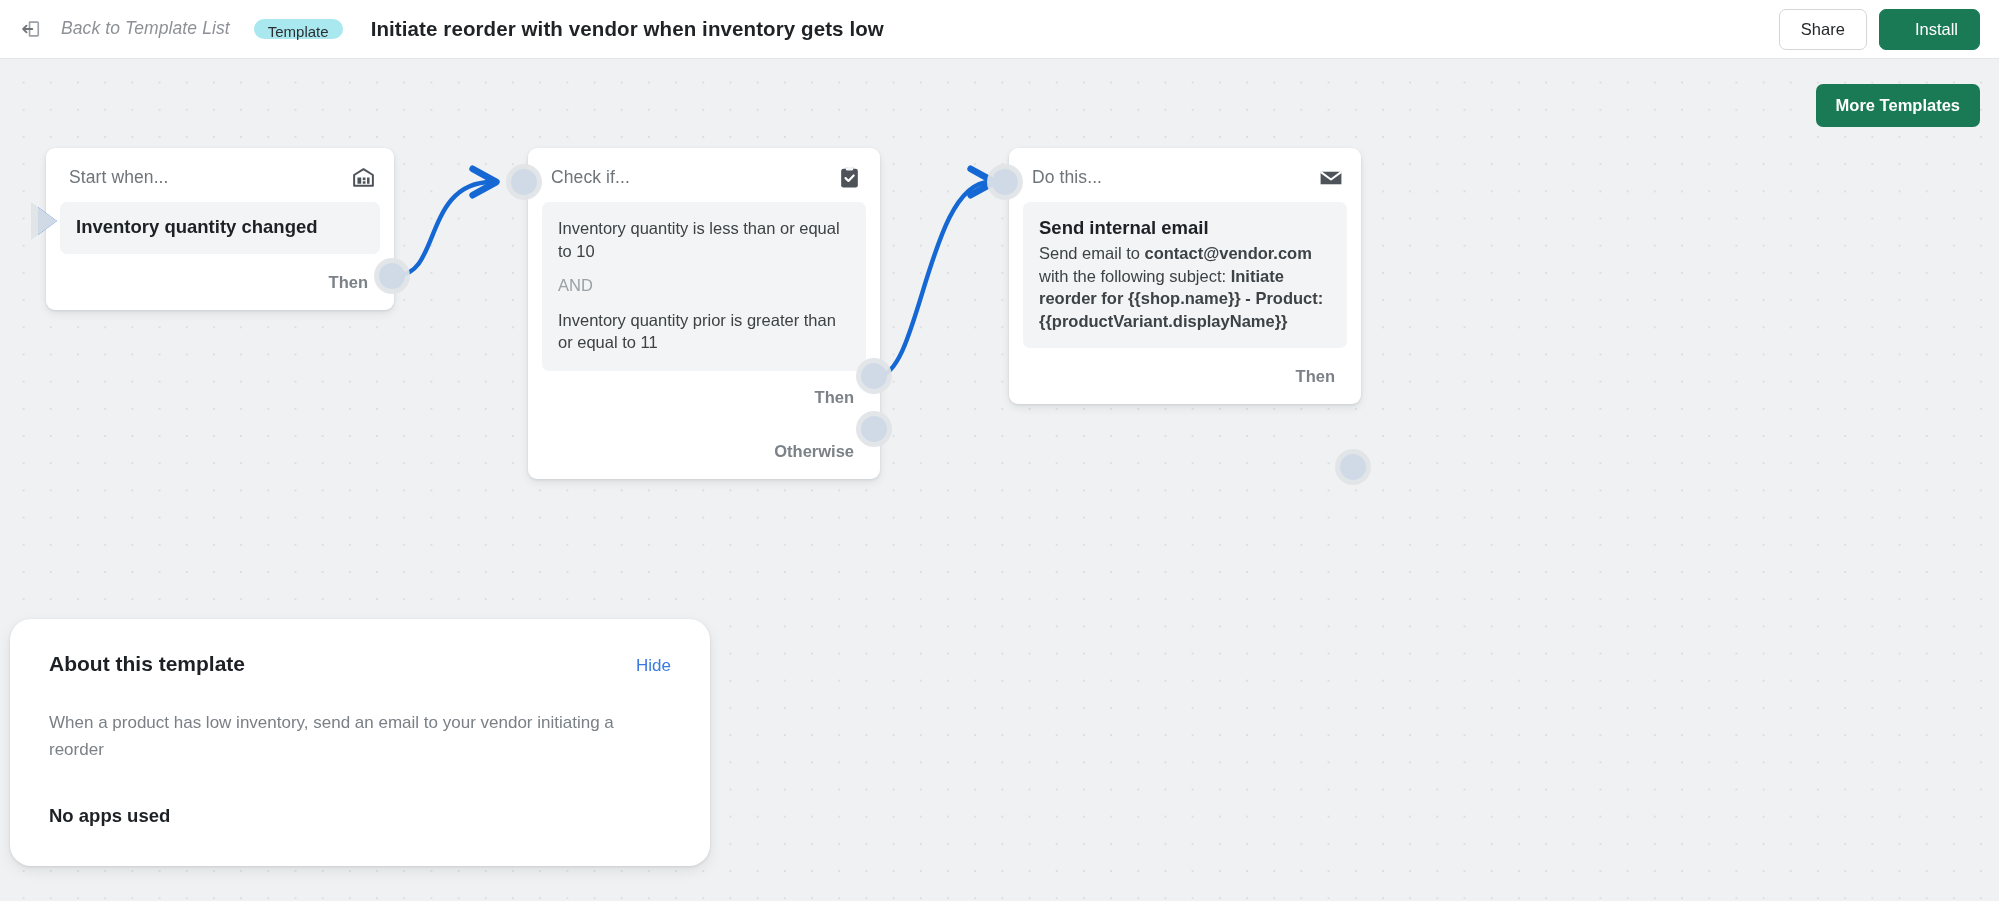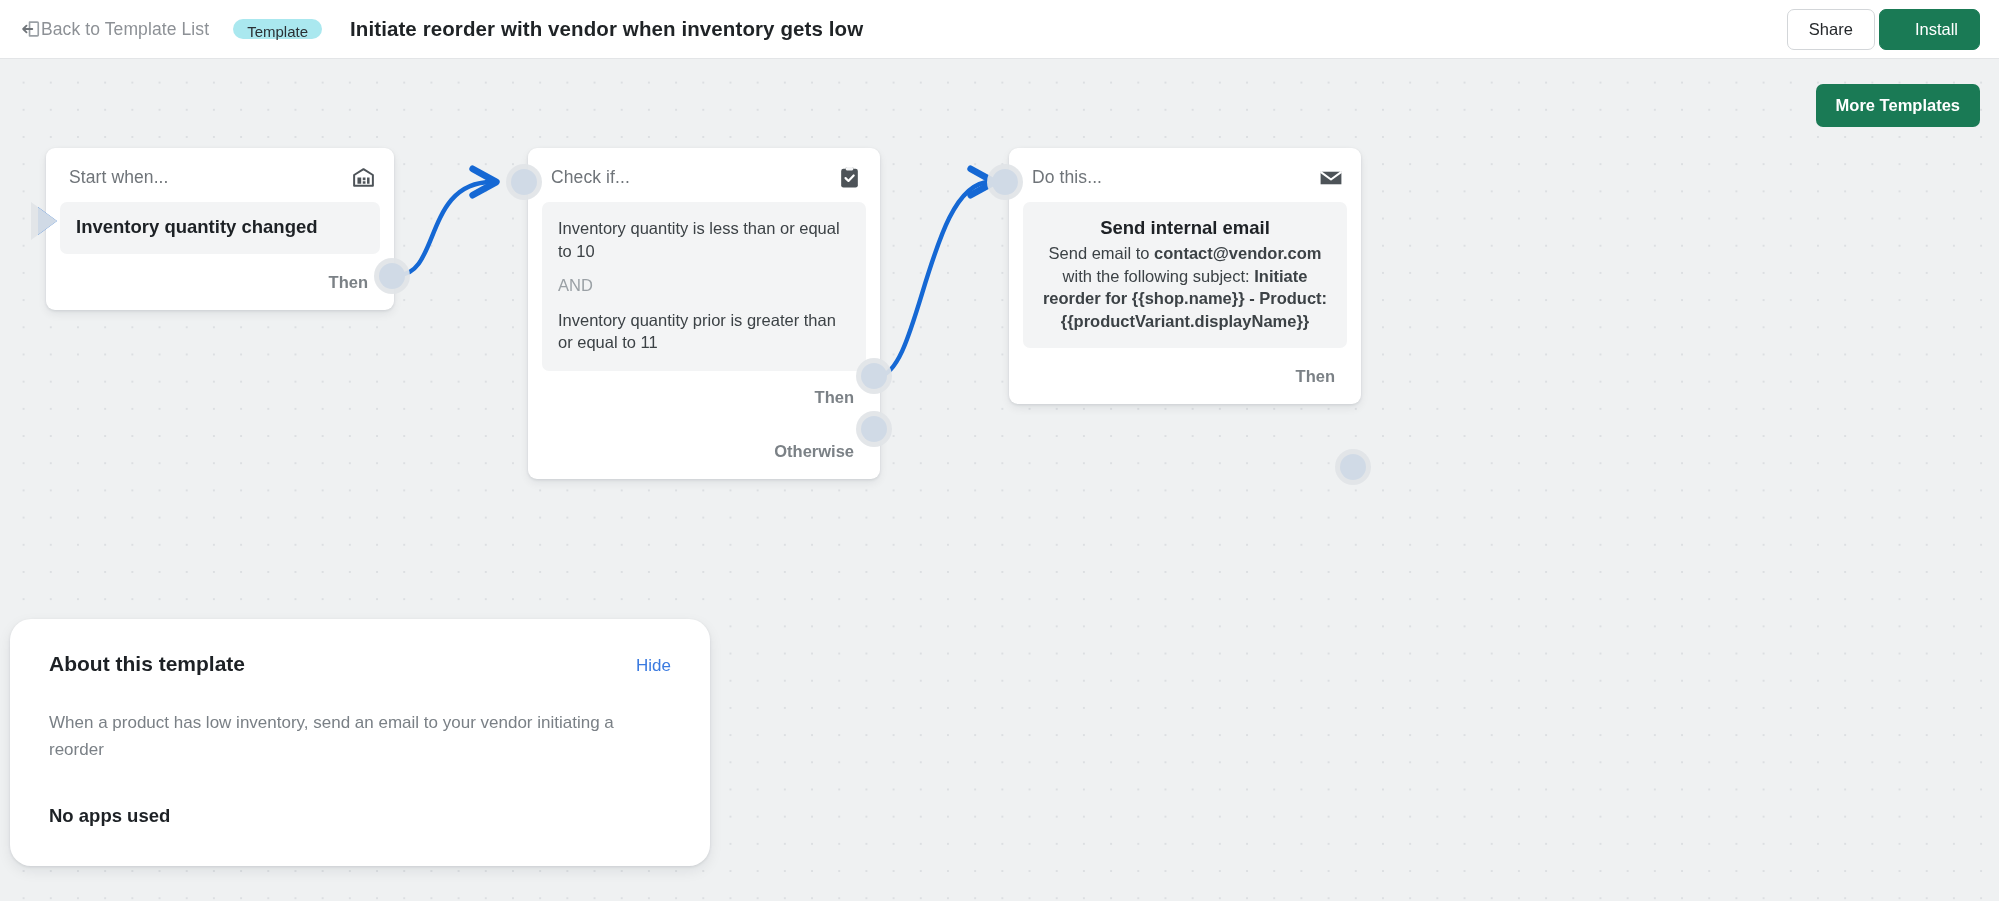--- a/index.html
+++ b/index.html
@@ -17,25 +17,25 @@
     top: 0; left: 0;
     width: 1999px; height: 59px;
     background: #ffffff;
     border-bottom: 1px solid #e3e5e7;
     display: flex;
     align-items: center;
     z-index: 50;
   }
   #back-link {
     display: flex;
-    align-items: center;
-    gap: 0;
+    gap: 20px;
     margin-left: 19px;
     cursor: pointer;
     text-decoration: none;
+    font-style: italic;
   }
   #back-link .back-ico { width: 22px; height: 22px; display: block; }
   #back-label {
     font-size: 17.5px;
     color: #8d9196;
     letter-spacing: .1px;
     white-space: nowrap;
   }
   #template-badge {
     margin-left: 24px;
@@ -52,21 +52,21 @@
     font-size: 20.5px;
     color: #1f2326;
     white-space: nowrap;
     letter-spacing: .1px;
   }
   #topbar-actions {
     margin-left: auto;
     margin-right: 19px;
     display: flex;
     align-items: center;
-    gap: 4px;
+    gap: 12px;
   }
   .tb-btn {
     font-family: "Liberation Sans", sans-serif;
     font-size: 16.5px;
     border-radius: 7px;
     padding: 0 21px;
     height: 41px;
     line-height: 39px;
     cursor: pointer;
     white-space: nowrap;
@@ -343,21 +343,21 @@
       <span>Then</span>
     </div>
     <div class="node-foot foot-row" style="height:54px;">
       <span>Otherwise</span>
     </div>
   </div>
   <span class="port" style="left:511px; top:110px;"></span>
   <span class="port" style="left:861px; top:304px;"></span>
   <span class="port" style="left:861px; top:357px;"></span>
 
-  <div class="node-card" style="left:1009px; top:89px; width:352px;text-align:center;">
+  <div class="node-card" style="left:1009px; top:89px; width:352px;">
     <div class="node-head">
       <span class="node-head-title">Do this...</span>
       <span class="node-head-icon">
         <svg width="26" height="26" viewBox="0 0 24 24" fill="none">
           <path d="M2.4 6.2h19.2v11.6H2.4z" fill="#4d5358"></path>
           <path d="M2.4 6.4 12 13.4l9.6-7" fill="none" stroke="#ffffff" stroke-width="1.9" stroke-linejoin="round"></path>
         </svg>
       </span>
     </div>
     <div class="node-body" style="padding:14px 16px 16px;">

